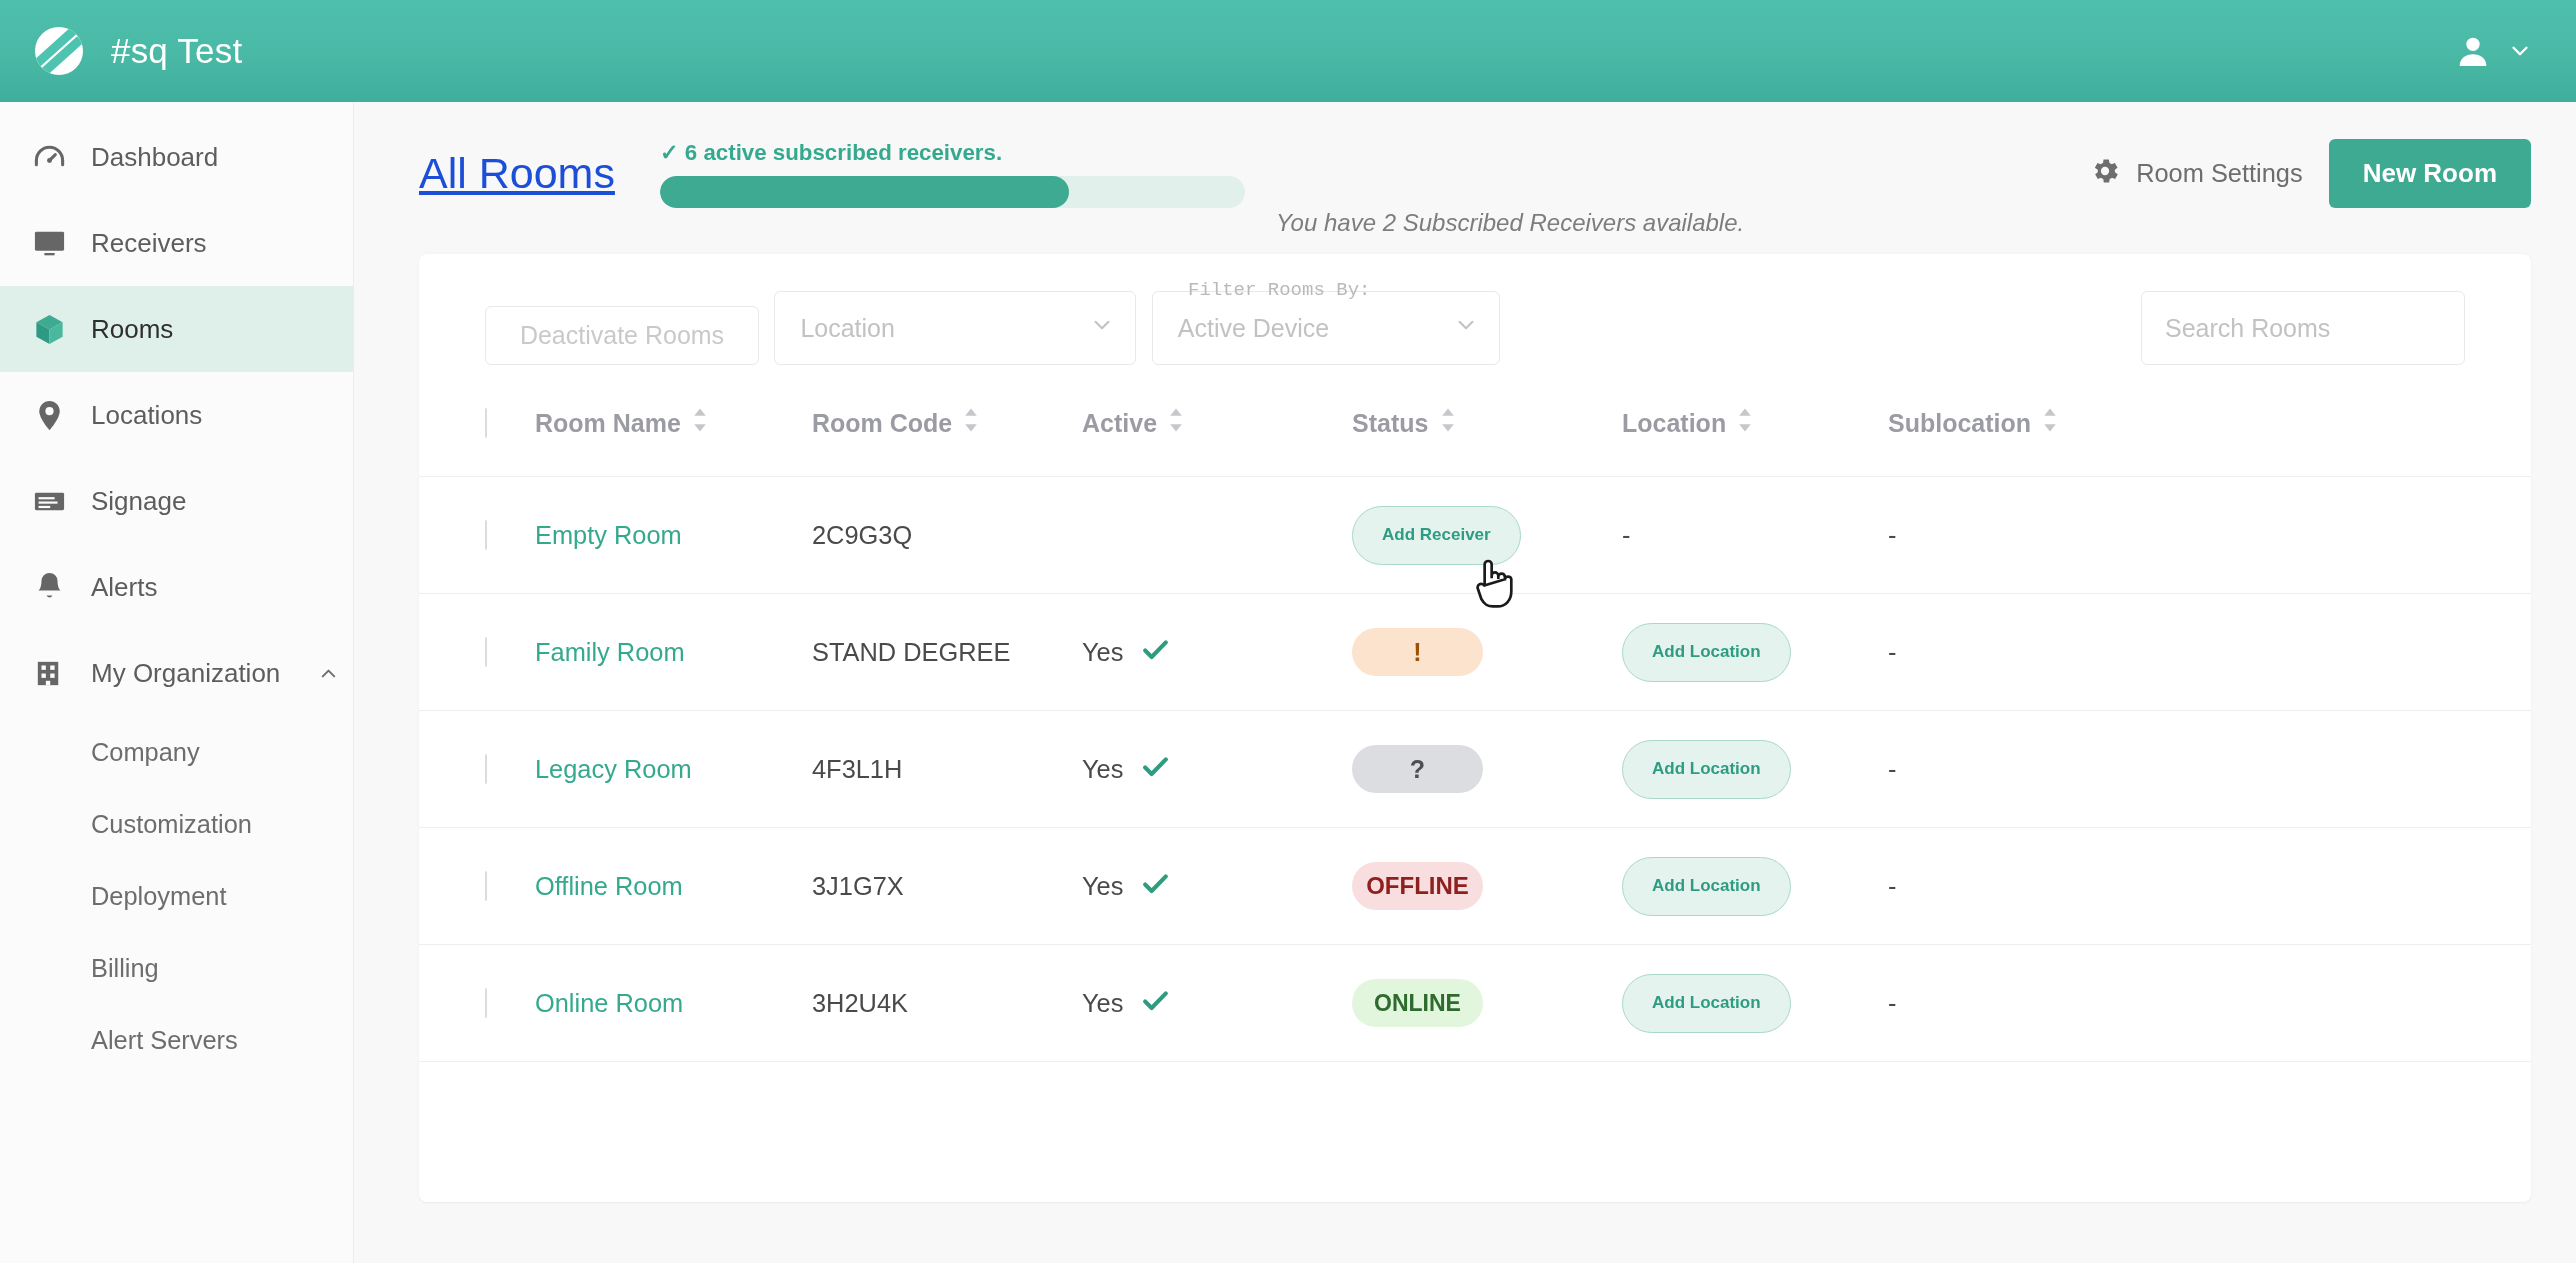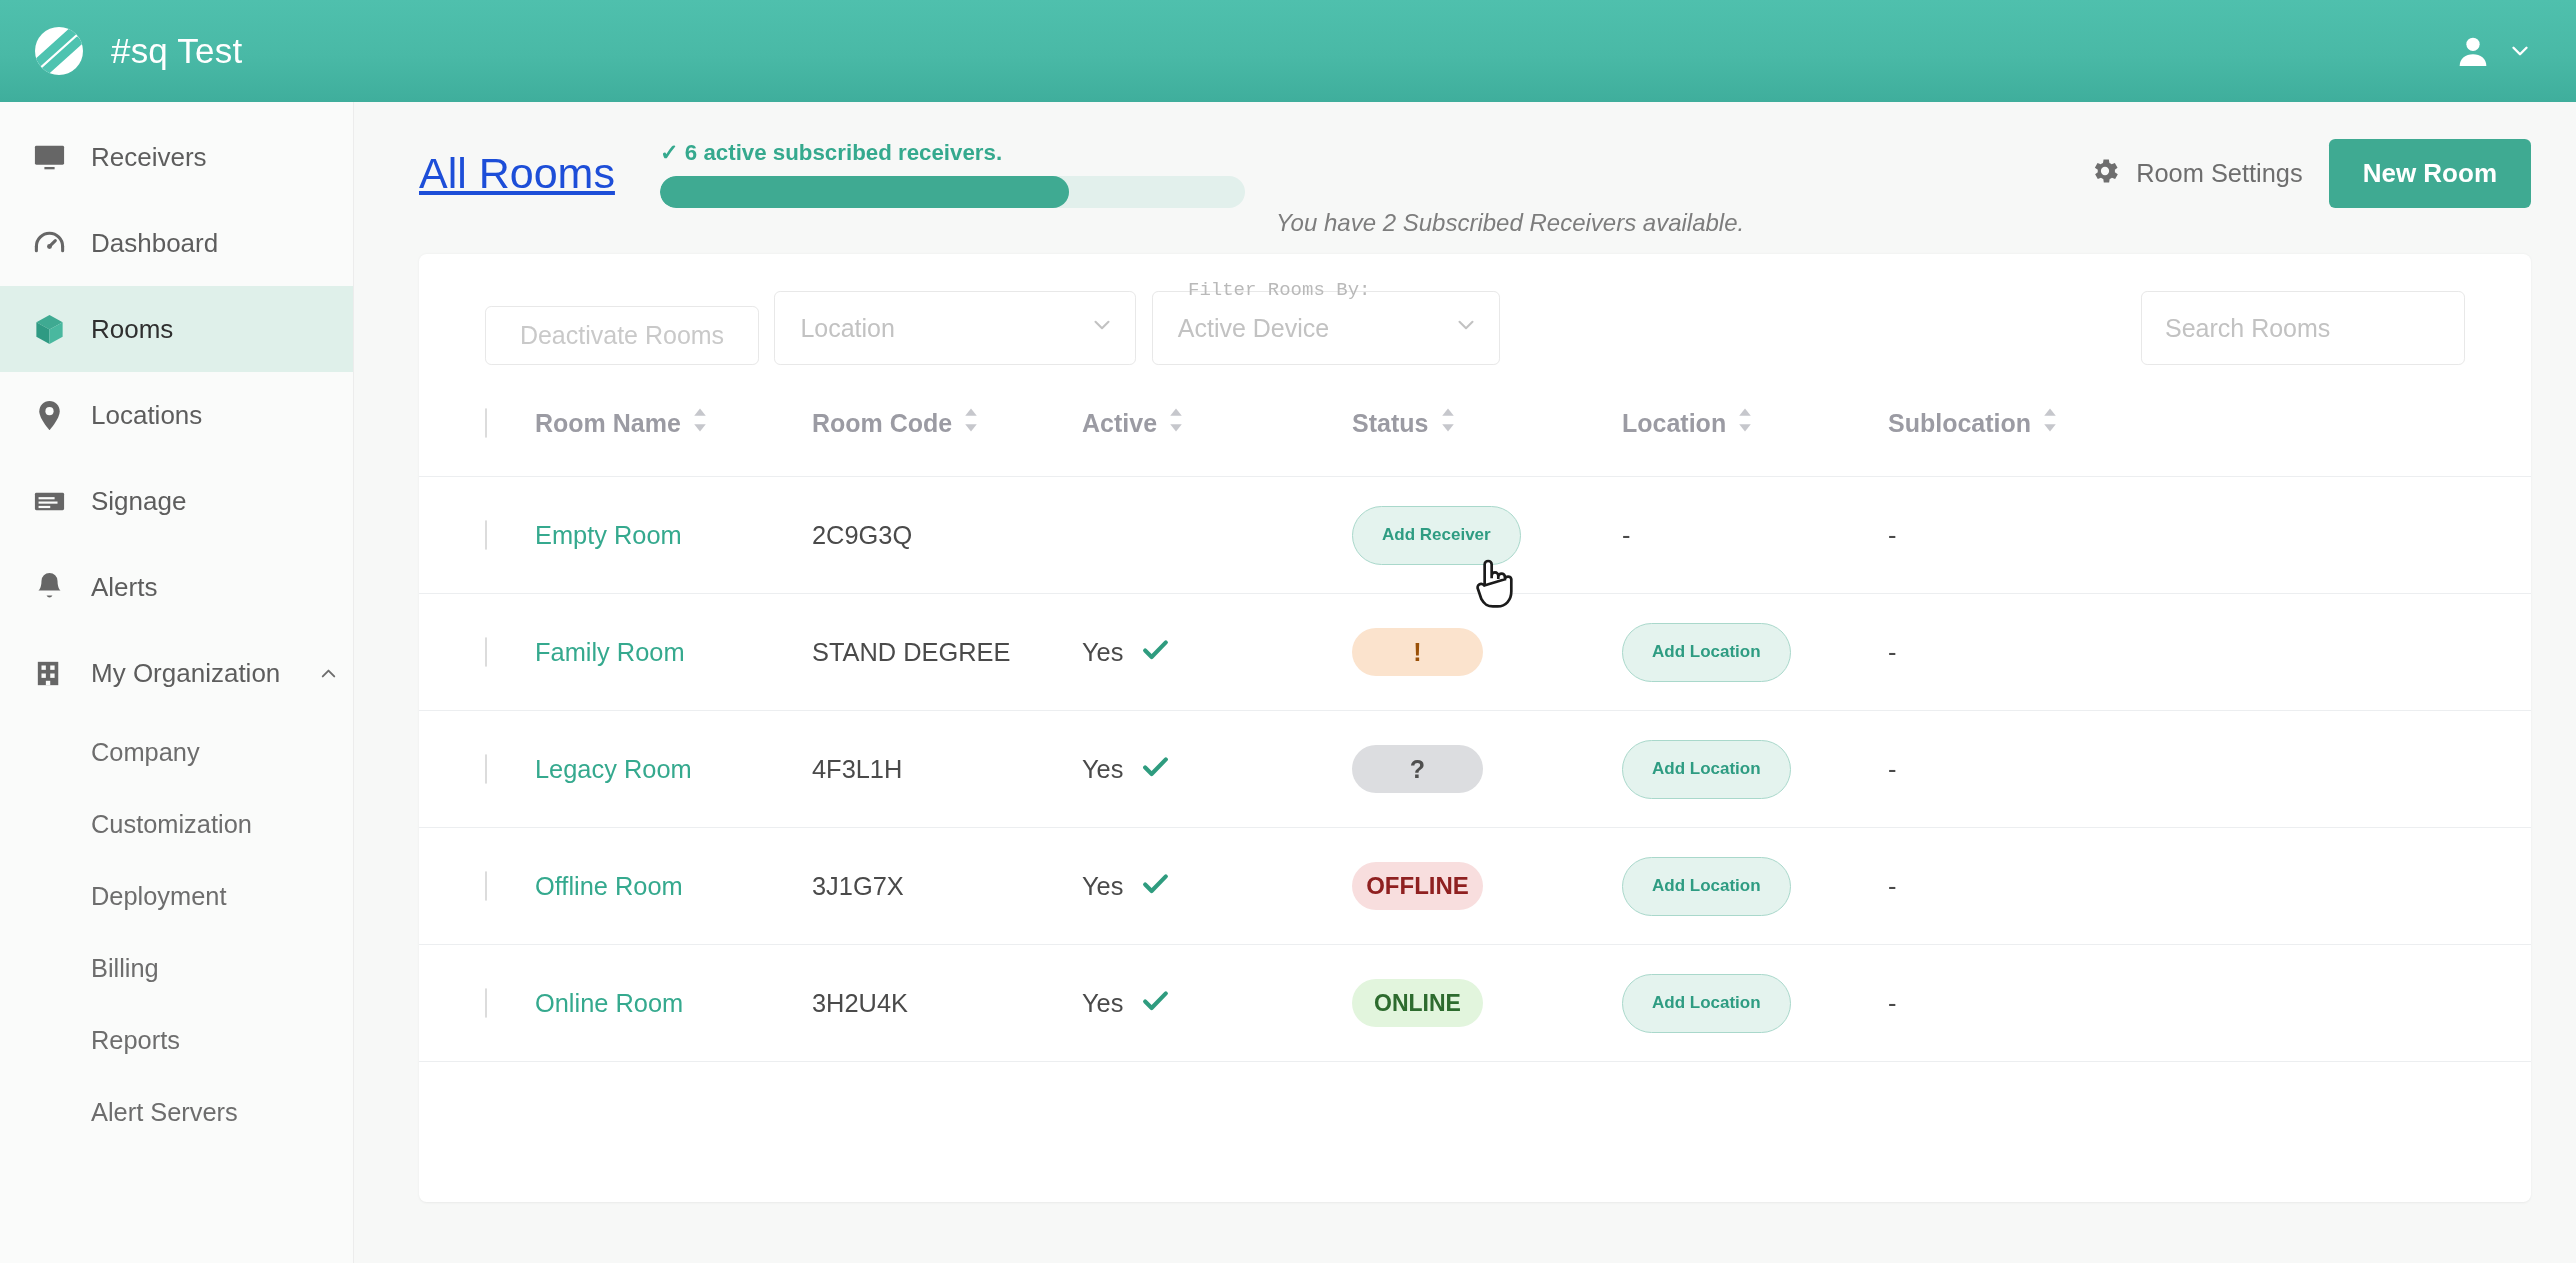--- a/index.html
+++ b/index.html
@@ -202,37 +202,37 @@
         <path d="M6 9l6 6 6-6" fill="none" stroke="#ffffff" stroke-width="2.2" stroke-linecap="round" stroke-linejoin="round"></path>
       </svg>
     </div>
   </div>
 
   <div class="sidebar">
 
     <div class="nav-item">
       <span class="nav-icon">
         <svg width="35" height="35" viewBox="0 0 24 24">
-          <rect x="2" y="4" width="20" height="13" rx="1" fill="#666"></rect>
-          <rect x="8.5" y="18.5" width="7" height="1.6" fill="#666"></rect>
-        </svg>
-      </span>
-      <span class="nav-label">Receivers</span>
-    </div>
-
-    <div class="nav-item">
-      <span class="nav-icon">
-        <svg width="35" height="35" viewBox="0 0 24 24">
           <path d="M3 14a9 9 0 0118 0" fill="none" stroke="#666" stroke-width="2.1" stroke-linecap="round"></path>
           <path d="M3 14v3M21 14v3" stroke="#666" stroke-width="2.1" stroke-linecap="round"></path>
           <path d="M12 14l4-4" stroke="#666" stroke-width="2.1" stroke-linecap="round"></path>
           <circle cx="12" cy="14" r="1.7" fill="#666"></circle>
         </svg>
       </span>
       <span class="nav-label">Dashboard</span>
+    </div>
+
+    <div class="nav-item">
+      <span class="nav-icon">
+        <svg width="35" height="35" viewBox="0 0 24 24">
+          <rect x="2" y="4" width="20" height="13" rx="1" fill="#666"></rect>
+          <rect x="8.5" y="18.5" width="7" height="1.6" fill="#666"></rect>
+        </svg>
+      </span>
+      <span class="nav-label">Receivers</span>
     </div>
 
     <div class="nav-item active">
       <span class="nav-icon">
         <svg width="35" height="35" viewBox="0 0 24 24">
           <path d="M12 2l9 5-9 5-9-5z" fill="#3faa92"></path>
           <path d="M3 7v10l9 5V12z" fill="#2f9a83"></path>
           <path d="M21 7v10l-9 5V12z" fill="#49b89f"></path>
         </svg>
       </span>
@@ -294,23 +294,20 @@
         <span>Company</span>
       </div>
     <div class="sub-item">
         <span>Customization</span>
       </div>
     <div class="sub-item">
         <span>Deployment</span>
       </div>
     <div class="sub-item">
         <span>Billing</span>
-      </div>
-    <div class="sub-item">
-        <span>Reports</span>
       </div>
     <div class="sub-item">
         <span>Alert Servers</span>
       </div>
   </div>
 
   <div class="main">
 
     <div class="page-head">
       <div class="page-title">All Rooms</div>

